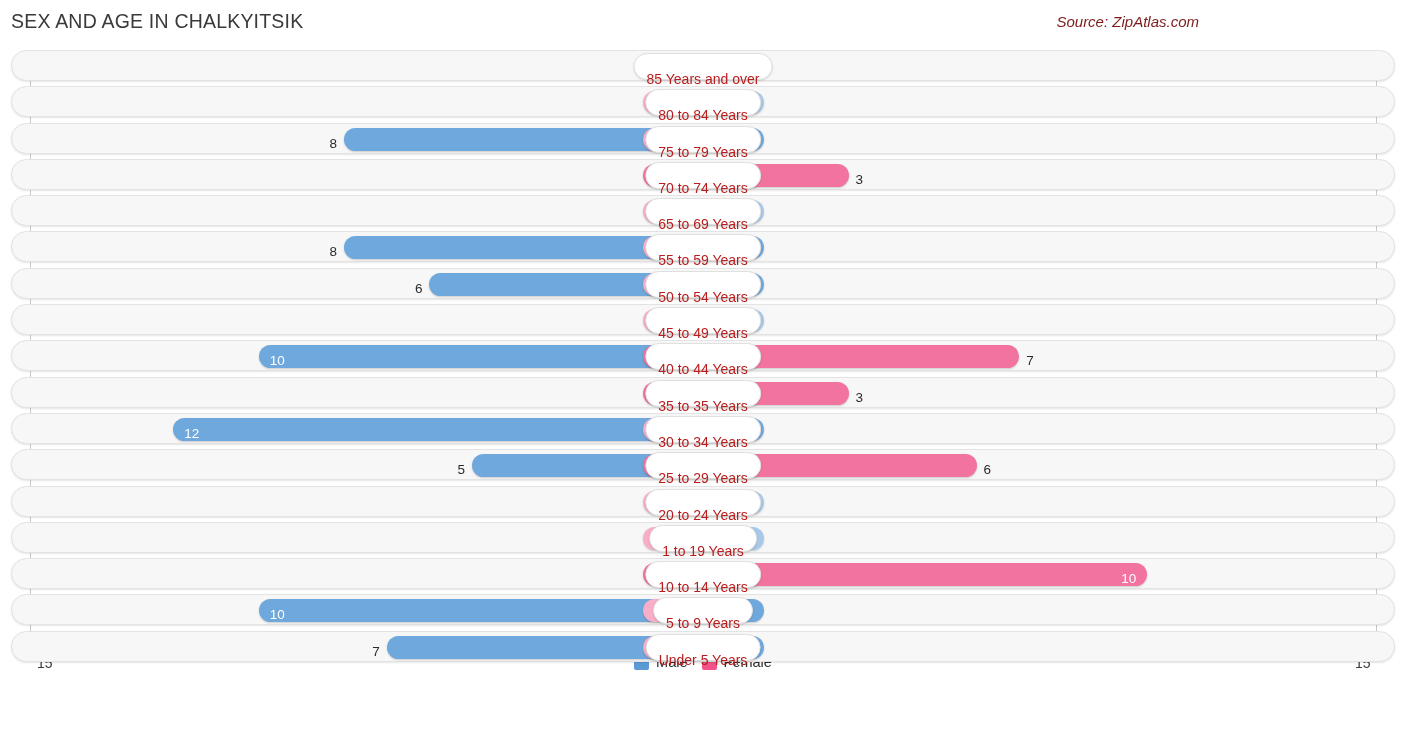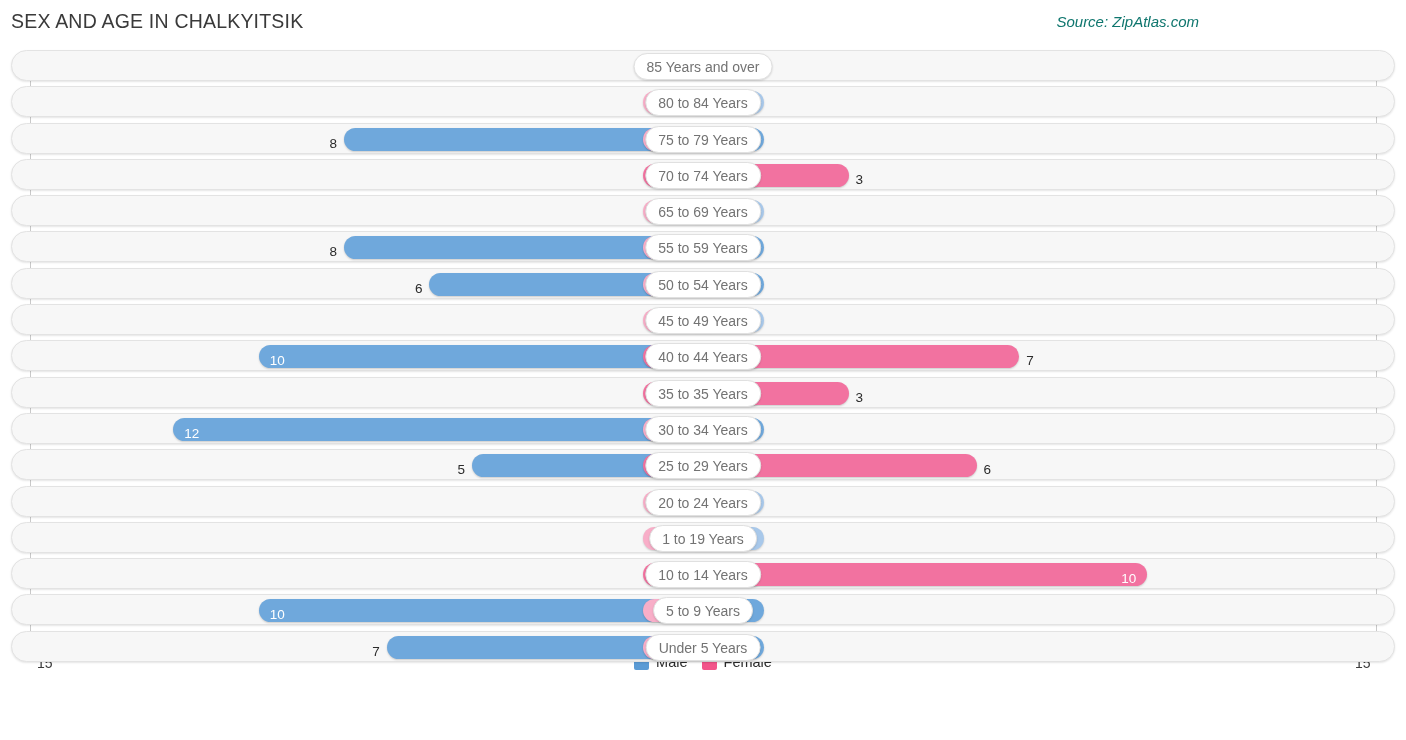--- a/index.html
+++ b/index.html
@@ -12,21 +12,21 @@
   }
   .page { position: relative; width: 1210px; height: 740px; }
 
   .title {
     position: absolute; left: 11px; top: 10px;
     font-size: 19.5px; color: #3a3a3a; letter-spacing: .2px;
     white-space: nowrap;
   }
   .source {
     position: absolute; right: 11px; top: 13px;
-    font-size: 15px; font-style: italic; color: #0f766e;
+    font-size: 15px; font-style: italic; color: #7f1d1d;
     white-space: nowrap;
   }
 
   .plot {
     position: absolute; left: 0; top: 50px;
     width: 1406px; height: 653px;
   }
 
   .gridline {
     position: absolute; top: 0; bottom: 48px;
@@ -68,25 +68,25 @@
   }
   .vlabel.outside-left  { right: 100%; margin-right: 7px; }
   .vlabel.outside-right { left: 100%;  margin-left: 7px; }
   .vlabel.inside-left  { left: 11px;  color: #ffffff; top:0; }
   .vlabel.inside-right { right: 11px; color: #ffffff; top:0; }
 
   .agepill {
     position: absolute; left: 50%; top: 2px;
     transform: translateX(-50%);
     height: 27px; line-height: 27px;
-    padding: 0 12px;
+    padding: 12px 12px;
     background: #ffffff;
     border: 1px solid #e0e0e0;
     border-radius: 14px;
-    font-size: 14px; color: #737373;
+    font-size: 14px; color: #b91c1c;
     white-space: nowrap;
     box-shadow: 0 1px 2px rgba(0,0,0,0.13);
     z-index: 5;
   }
 
   .axis {
     position: absolute; left: 0; right: 0; top: 605px; height: 24px;
   }
   .axis .tick {
     position: absolute; top: 0; font-size: 14px; color: #3a3a3a;

